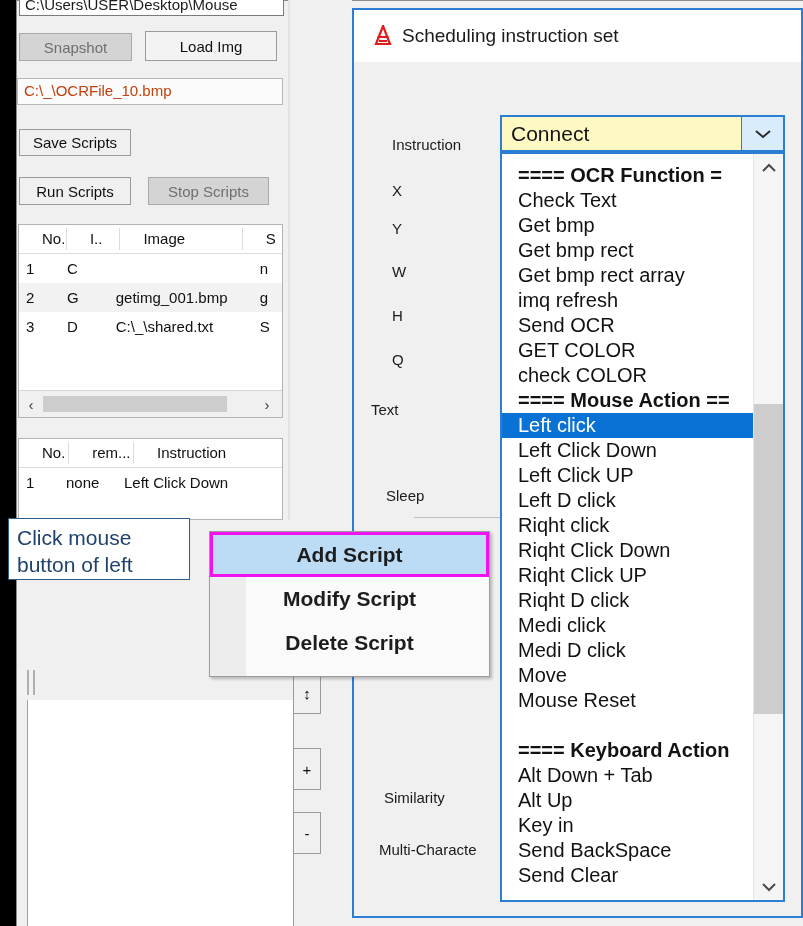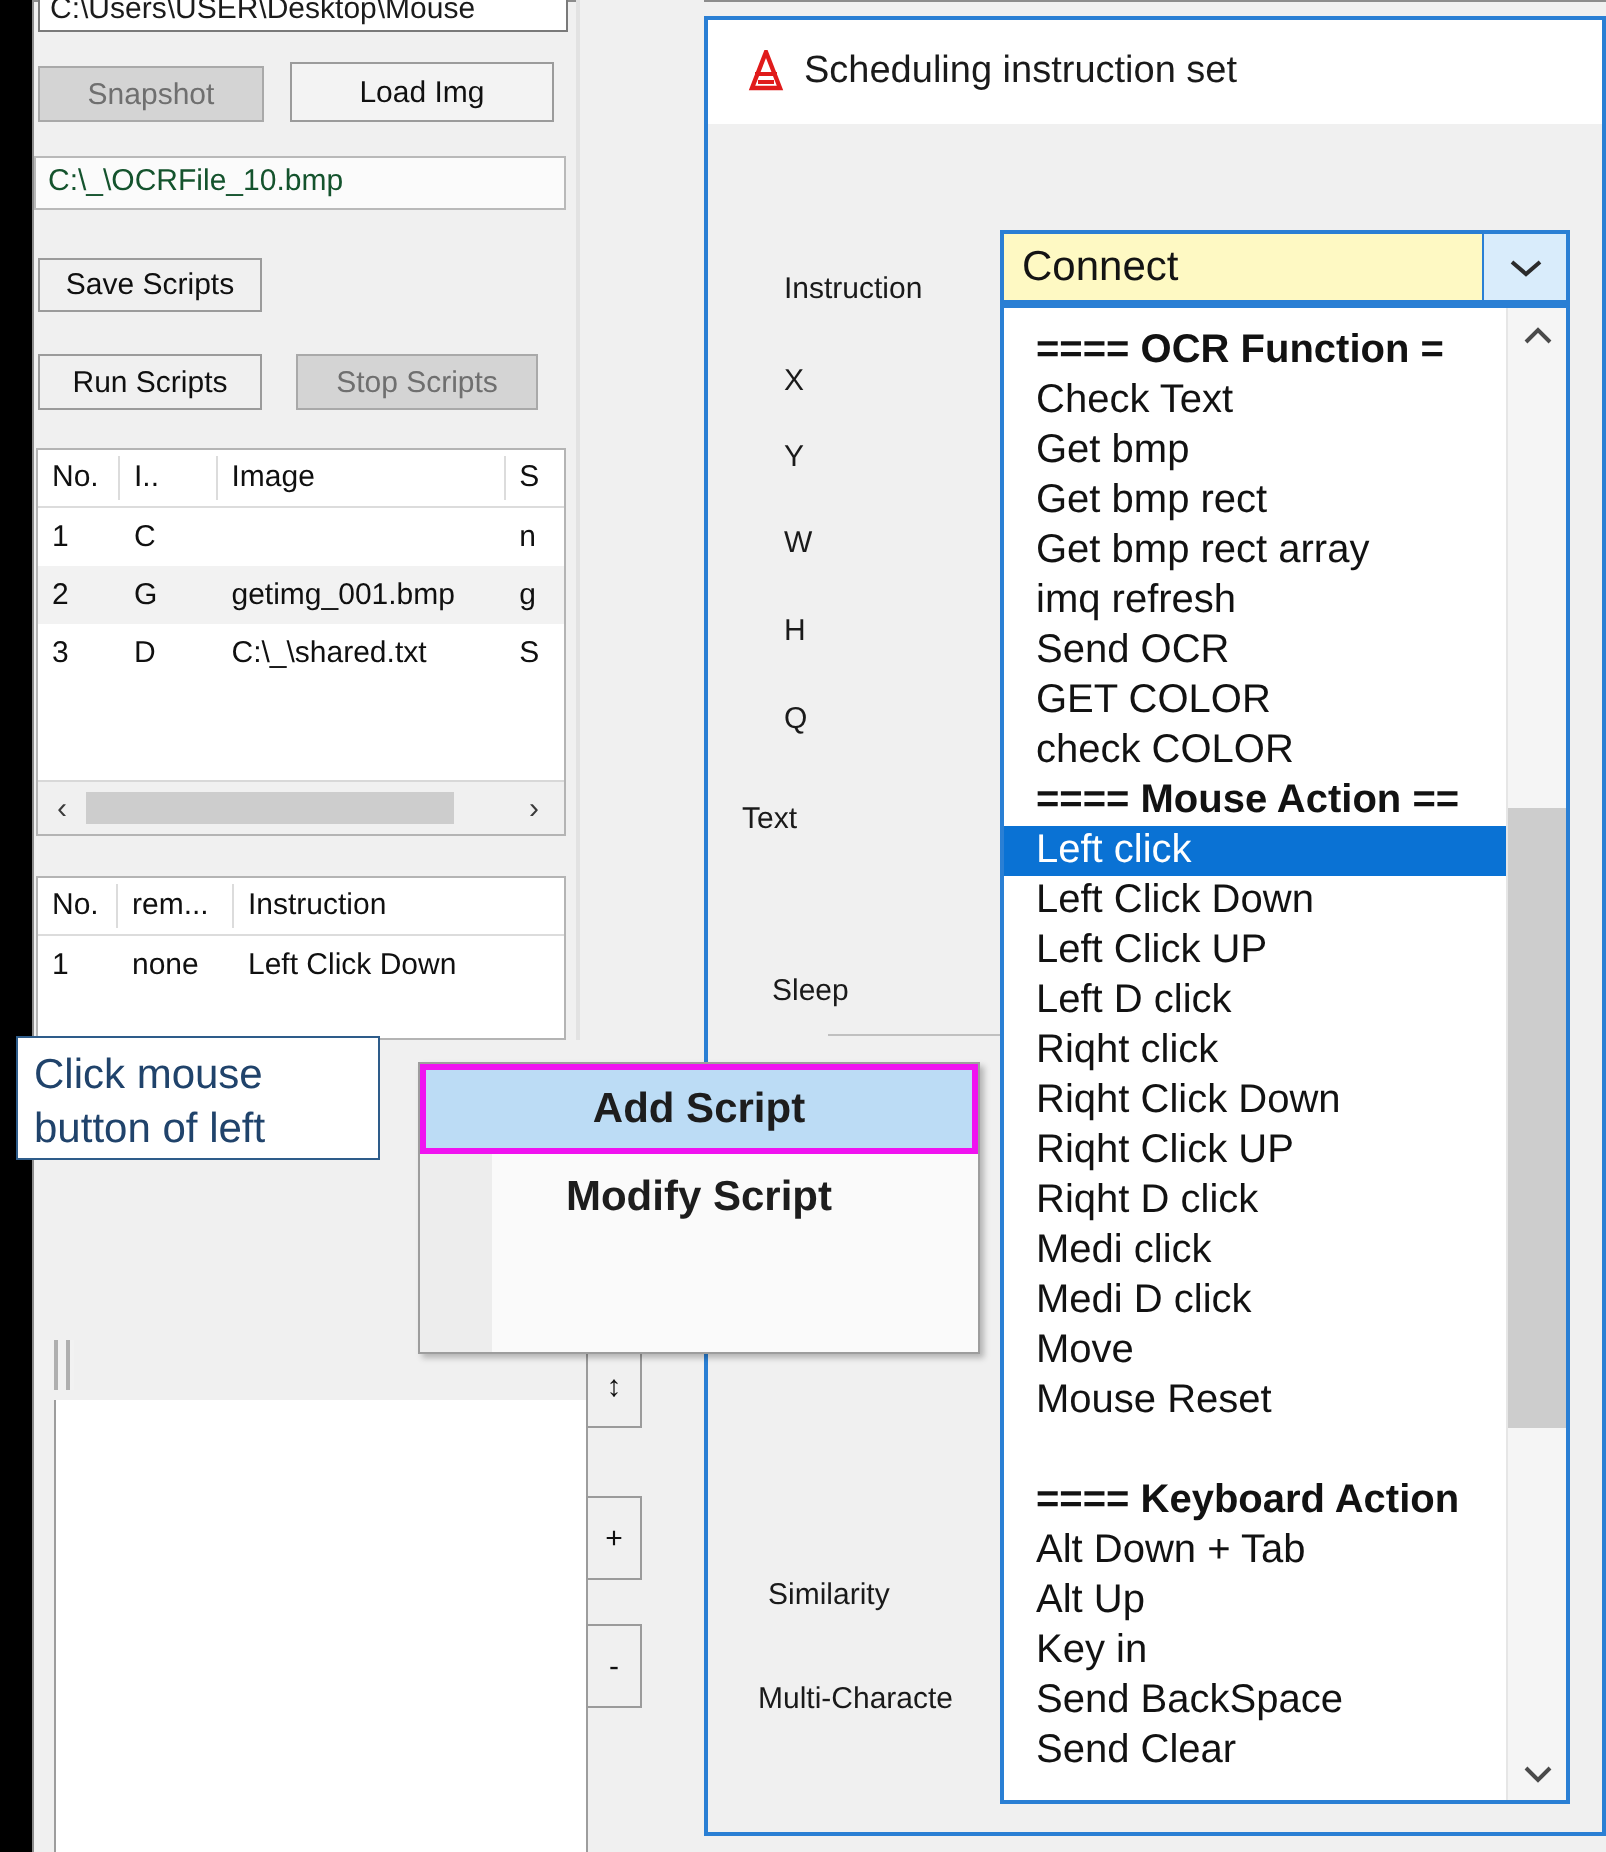--- a/index.html
+++ b/index.html
@@ -34,30 +34,30 @@
     border:1px solid #9b9b9b;color:#101010;font-size:15px;
     display:flex;align-items:center;justify-content:center;
     box-sizing:border-box;cursor:default;
   }
   .btn.dis{background:#d4d4d4;color:#6f6f6f;border-color:#a9a9a9;}
   .btn.plain{background:#f0f0f0;}
   #btn-snapshot{left:19px;top:33px;width:113px;height:28px;}
   #btn-loadimg{left:145px;top:31px;width:132px;height:30px;background:#f3f3f3;}
   #file-box{
     left:17px;top:78px;width:266px;height:27px;background:#fbfbfb;border:1px solid #b9b9b9;
-    font-size:15px;color:#14532d;padding:3px 6px 0 6px;box-sizing:border-box;white-space:nowrap;overflow:hidden;
+    font-size:15px;color:#c2410c;padding:3px 6px 0 6px;box-sizing:border-box;white-space:nowrap;overflow:hidden;
   }
   #btn-savescripts{left:19px;top:129px;width:112px;height:27px;background:#f0f0f0;}
   #btn-runscripts{left:19px;top:177px;width:112px;height:28px;background:#f0f0f0;}
   #btn-stopscripts{left:148px;top:177px;width:121px;height:28px;}
 
   
   #img-table{left:18px;top:224px;width:265px;height:194px;background:#fff;border:1px solid #b4b4b4;box-sizing:border-box;overflow:hidden;}
   .tbl-head{display:flex;height:28px;border-bottom:1px solid #dcdcdc;font-size:15px;color:#101010;align-items:center;}
-  .tbl-head div{padding-left:7px;box-sizing:border-box;border-right:1px solid #dcdcdc;height:22px;line-height:22px;overflow:hidden;white-space:nowrap;}
+  .tbl-head div{padding-left:7px;box-sizing:border-box;border-right:1px solid #dcdcdc;height:22px;line-height:22px;overflow:hidden;white-space:nowrap;margin-left:16px;}
   .tbl-row{display:flex;height:29px;font-size:15px;color:#101010;align-items:center;}
   .tbl-row.sel{background:#f2f2f2;}
   .tbl-row div{padding-left:7px;box-sizing:border-box;overflow:hidden;white-space:nowrap;}
   .c0{width:42px;} .c1{width:50px;} .c2{width:148px;} .c3{width:30px;}
   #img-hscroll{position:absolute;left:0;bottom:0;width:263px;height:26px;background:#f0f0f0;border-top:1px solid #d8d8d8;display:flex;align-items:center;}
   .hs-arrow{width:24px;text-align:center;font-size:15px;color:#3b3b3b;}
   .hs-thumb{height:16px;background:#cdcdcd;}
   #btn-up{left:292px;top:231px;width:30px;height:43px;}
   #btn-down{left:292px;top:368px;width:30px;height:43px;}
 
@@ -309,13 +309,14 @@
 
 <div class="abs" id="tooltip">
   <div>Click mouse</div>
   <div>button of left</div>
 </div>
 
 <div class="abs" id="ctxmenu">
   <div id="ctx-gutter"></div>
   <div class="ctx-item hl">Add Script</div>
   <div class="ctx-item">Modify Script</div>
+  <div class="ctx-item">Delete Script</div>
 </div>
 
 </body></html>

